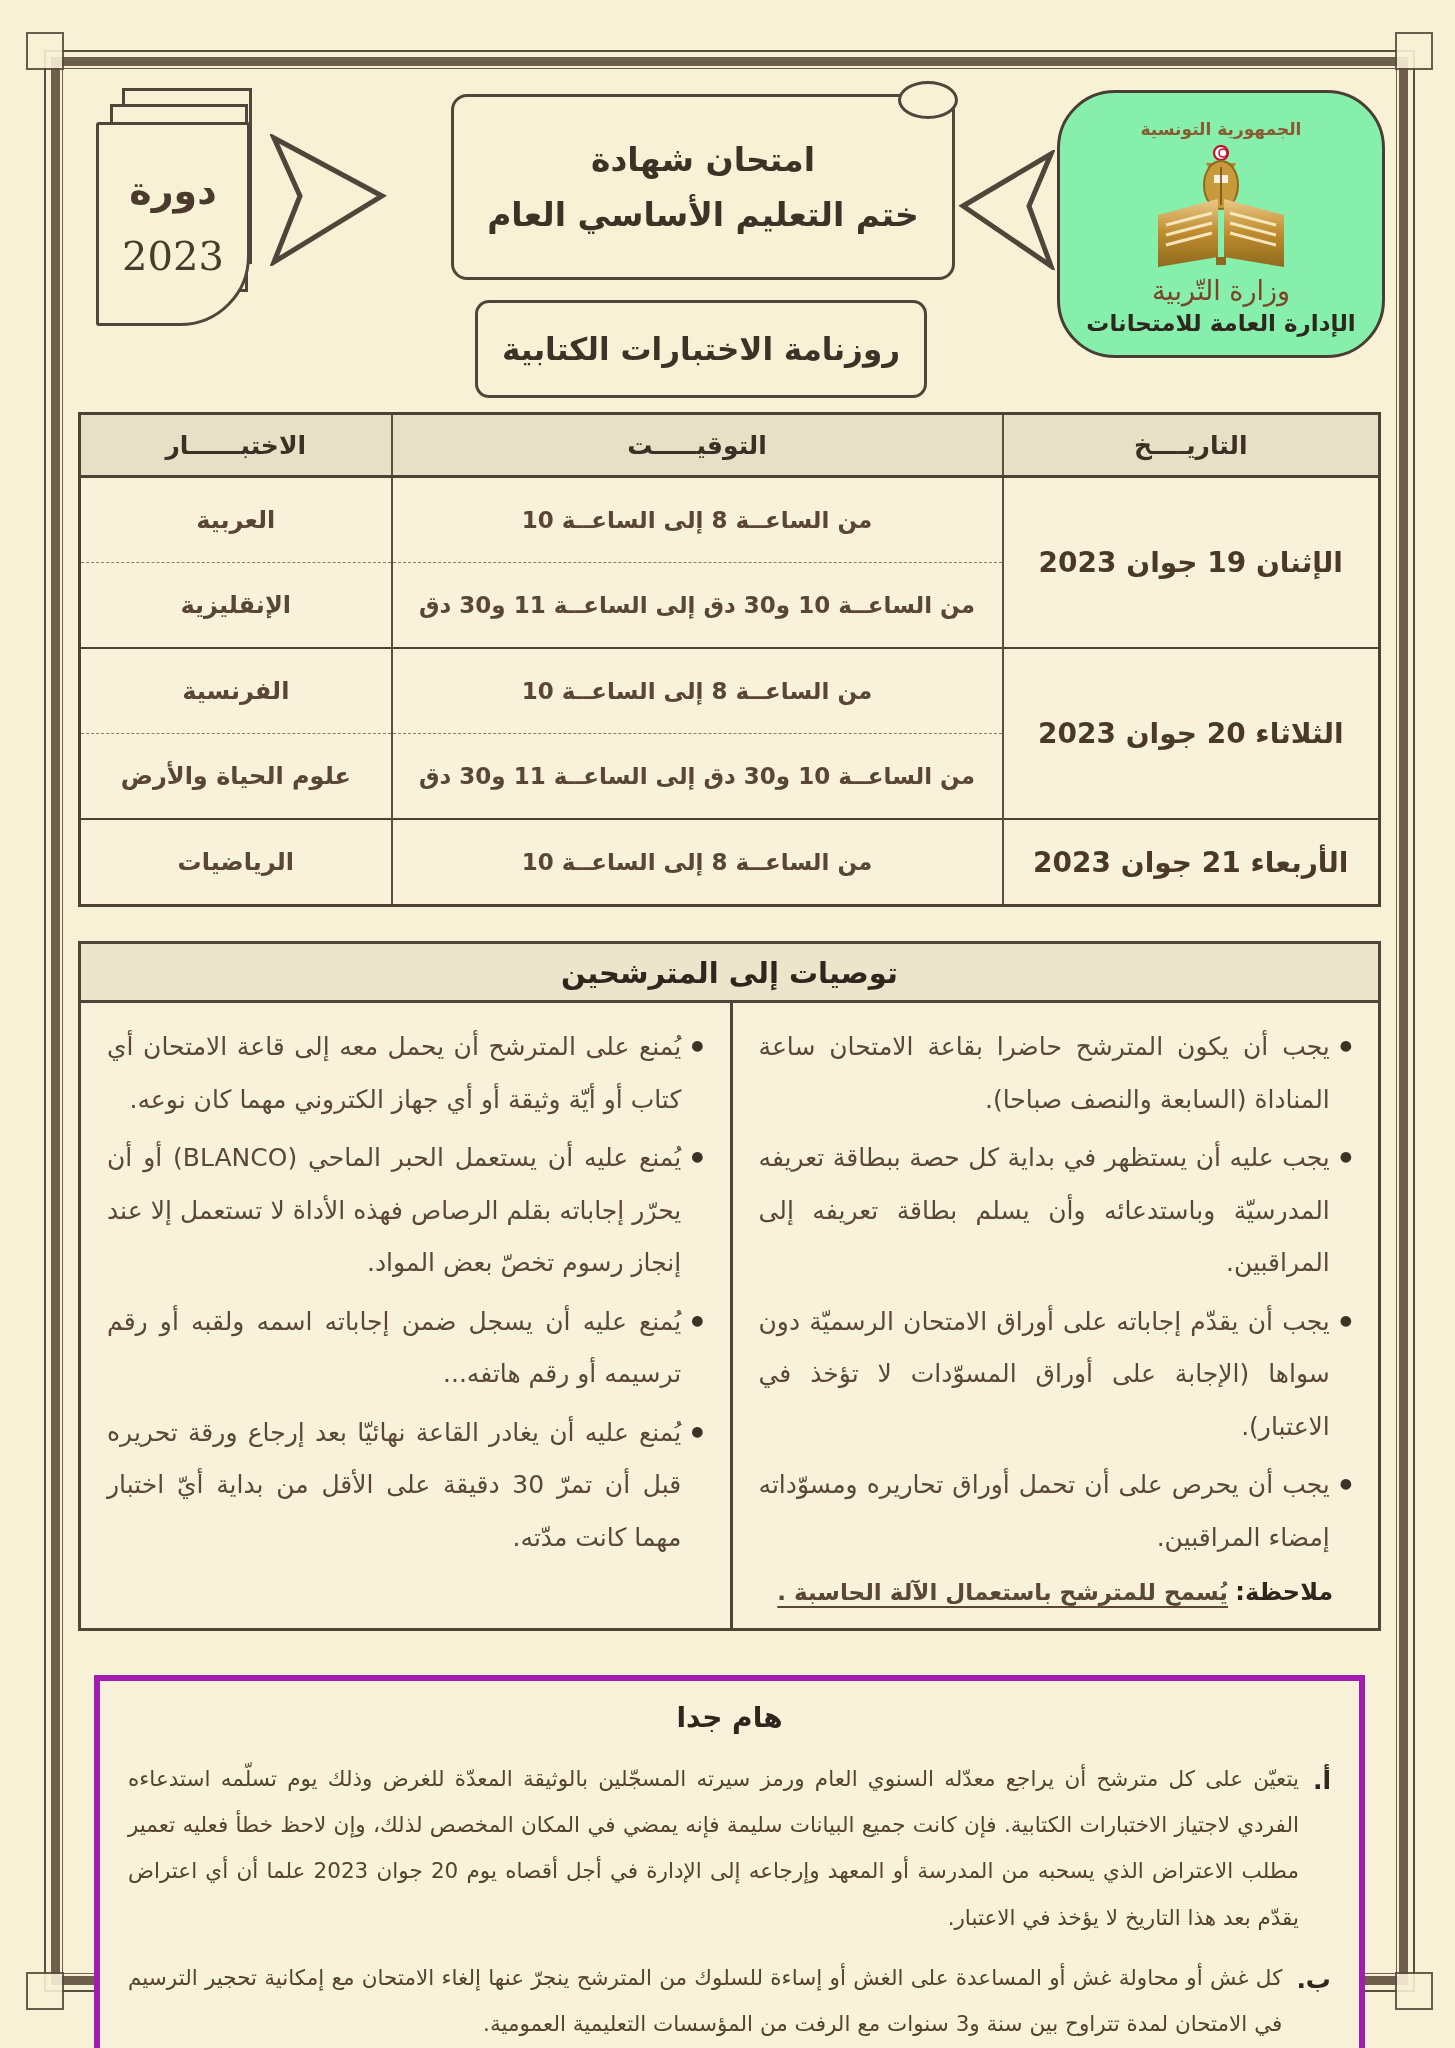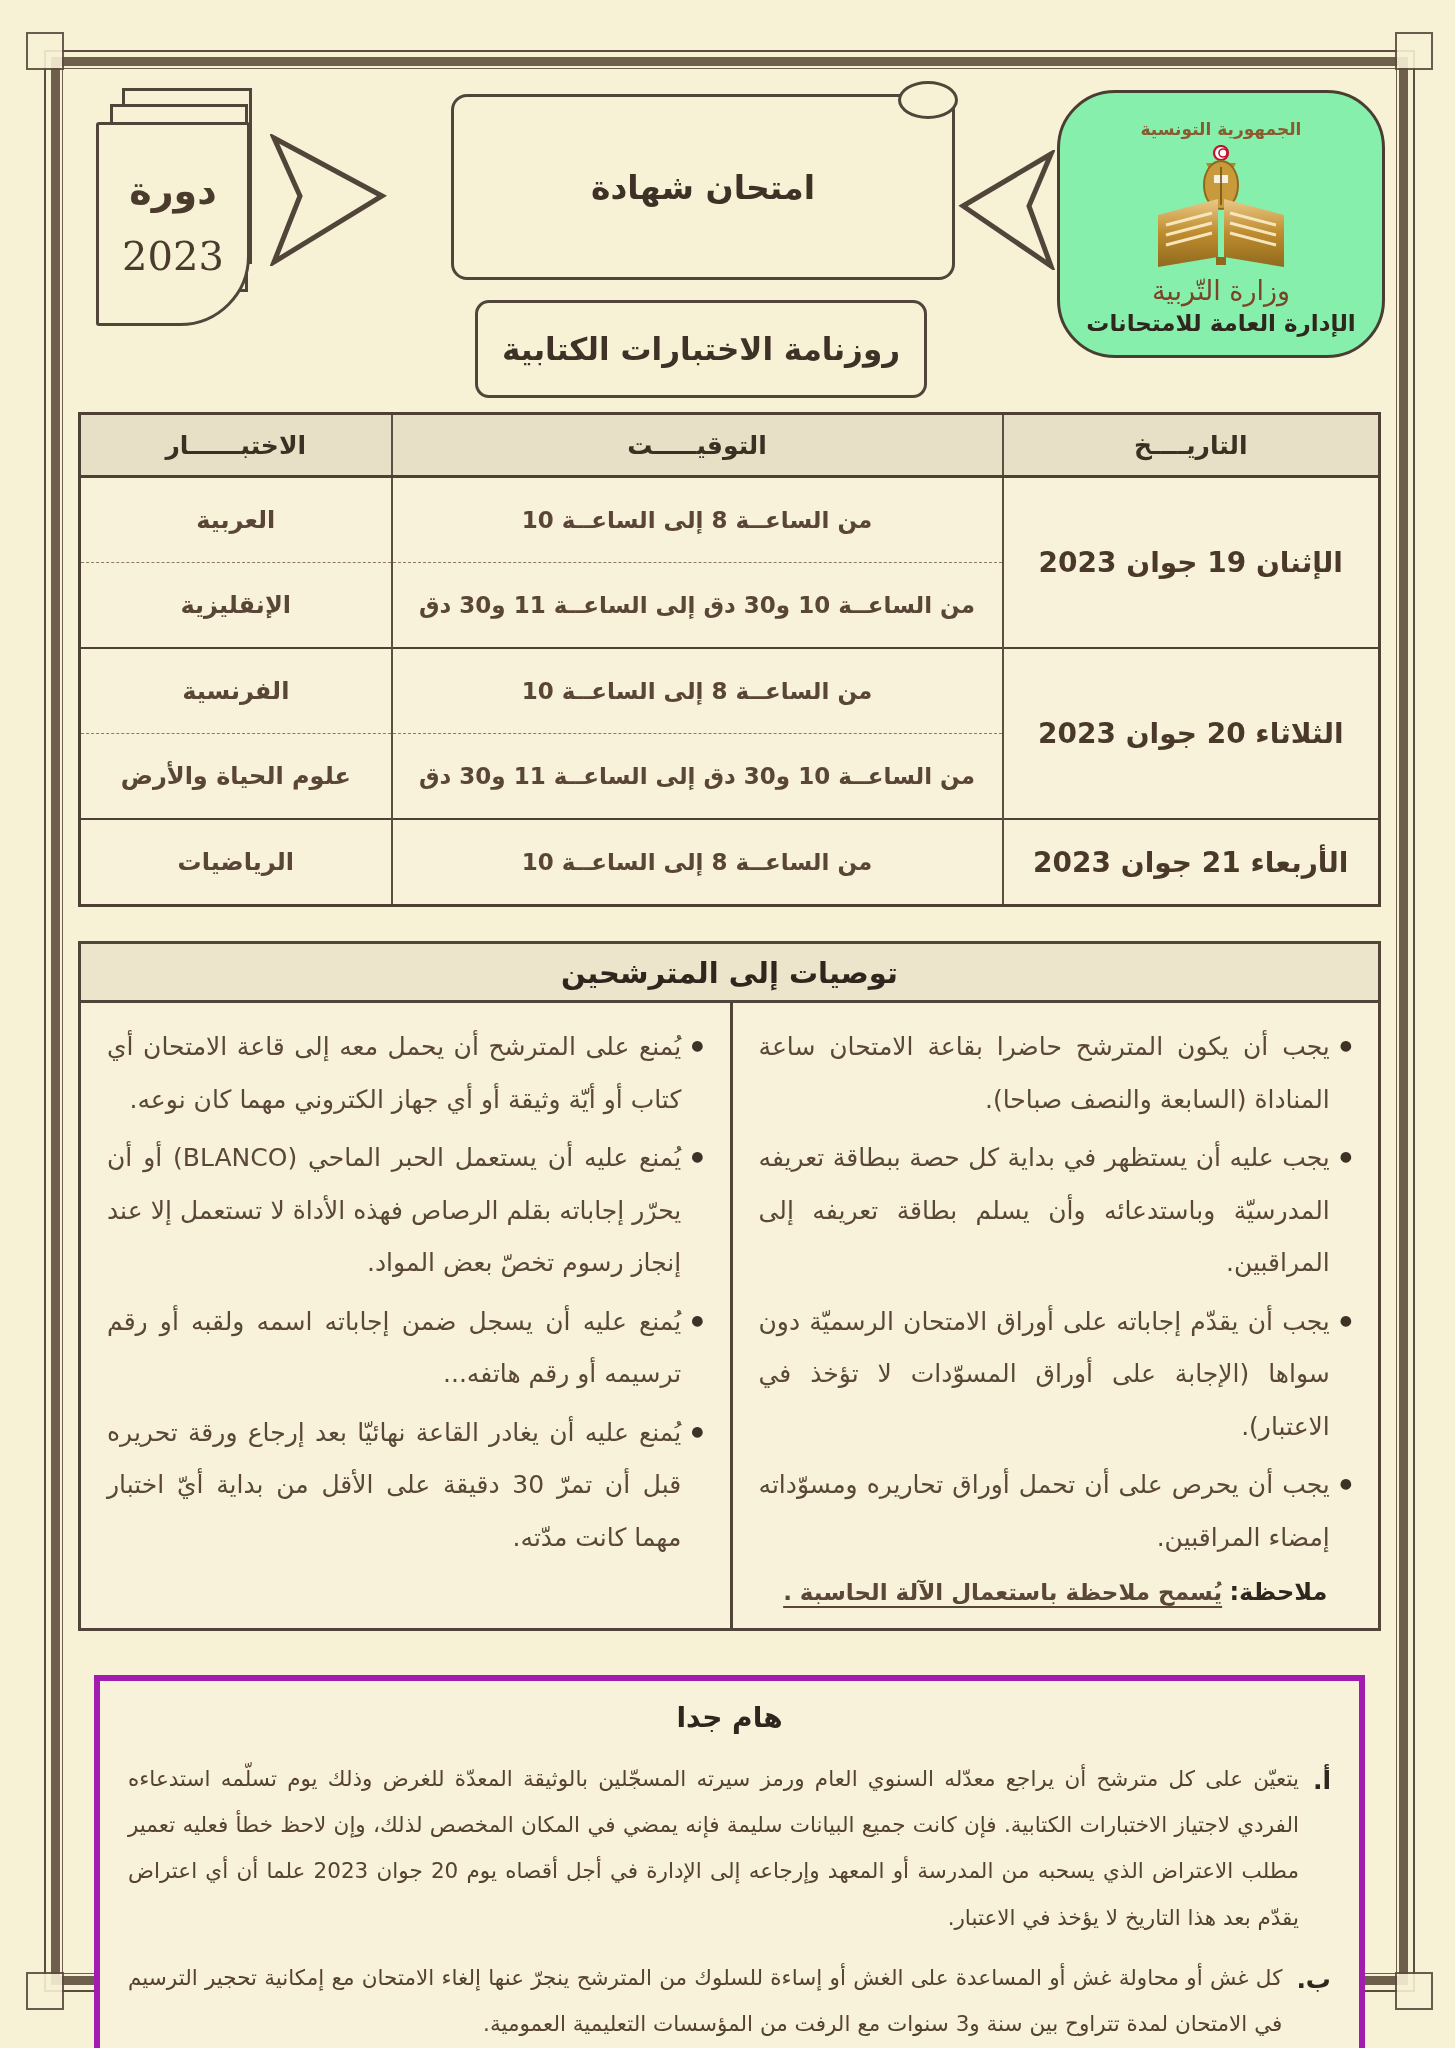--- a/index.html
+++ b/index.html
@@ -132,20 +132,21 @@
         <polygon points="4,4 112,62 4,128 30,62" fill="#f7f1d6" stroke="#51453a" stroke-width="5"></polygon>
       </svg>
 
       <svg class="chev" style="right:330px;top:74px" width="100" height="120" viewBox="0 0 100 120">
         <polygon points="96,4 8,56 96,116 74,56" fill="#f7f1d6" stroke="#51453a" stroke-width="5"></polygon>
       </svg>
 
       <div class="banner">
         <div class="curl"></div>
         <span class="banner-line">امتحان شهادة</span>
+        <span class="banner-line">ختم التعليم الأساسي العام</span>
       </div>
 
       <div class="subtitle-box">
         <span>روزنامة الاختبارات الكتابية</span>
       </div>
 
       <div class="authority-panel">
         <span class="republic">الجمهورية التونسية</span>
         <div class="logo-wrap">
           <svg width="150" height="124" viewBox="0 0 150 124">
@@ -227,21 +228,21 @@
           <div class="rec-item">
             <span class="rec-bullet">●</span>
             <span class="rec-text">يجب أن يقدّم إجاباته على أوراق الامتحان الرسميّة دون سواها (الإجابة على أوراق المسوّدات لا تؤخذ في الاعتبار).</span>
           </div>
           <div class="rec-item">
             <span class="rec-bullet">●</span>
             <span class="rec-text">يجب أن يحرص على أن تحمل أوراق تحاريره ومسوّداته إمضاء المراقبين.</span>
           </div>
           <div class="rec-note">
             <span class="lbl">ملاحظة</span><span class="lbl">:</span>
-            <span class="txt">يُسمح ملاحظة باستعمال الآلة الحاسبة .</span>
+            <span class="txt">يُسمح للمترشح باستعمال الآلة الحاسبة .</span>
           </div>
         </div>
         <div class="rec-col">
           <div class="rec-item">
             <span class="rec-bullet">●</span>
             <span class="rec-text">يُمنع على المترشح أن يحمل معه إلى قاعة الامتحان أي كتاب أو أيّة وثيقة أو أي جهاز الكتروني مهما كان نوعه.</span>
           </div>
           <div class="rec-item">
             <span class="rec-bullet">●</span>
             <span class="rec-text">يُمنع عليه أن يستعمل الحبر الماحي (BLANCO) أو أن يحرّر إجاباته بقلم الرصاص فهذه الأداة لا تستعمل إلا عند إنجاز رسوم تخصّ بعض المواد.</span>

